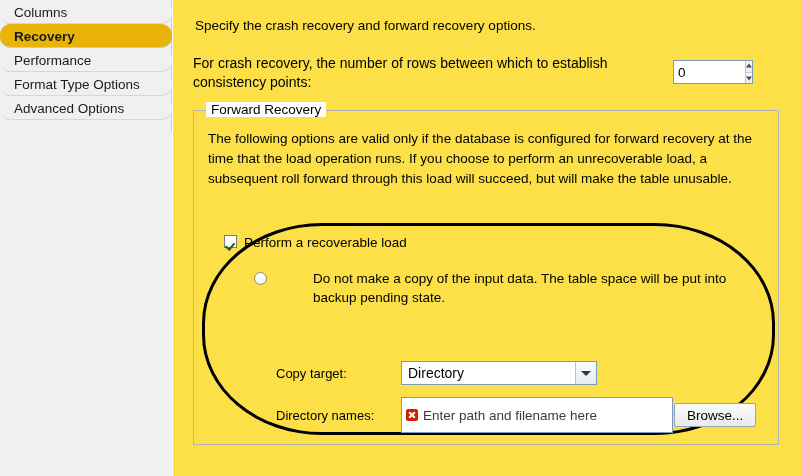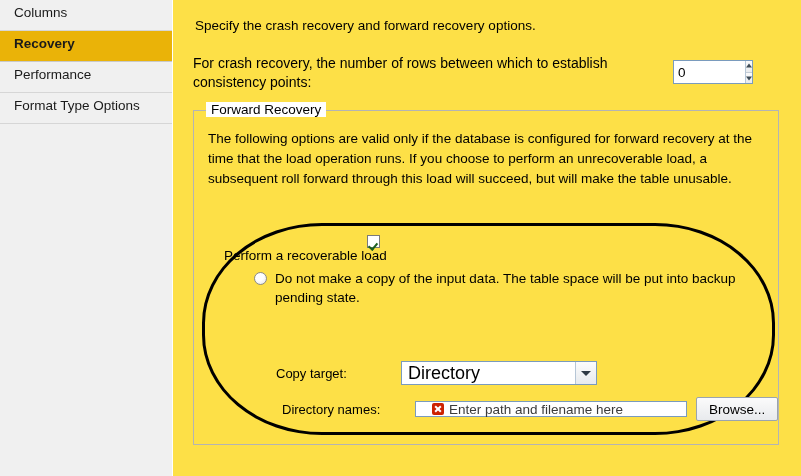--- a/index.html
+++ b/index.html
@@ -32,29 +32,30 @@
     box-sizing: border-box;
   }
   .nav-list {
     position: absolute;
     left: 0;
     top: 0;
     width: 172px;
   }
   .nav-item {
     position: relative;
-    height: 31px;
+    height: 24px;
     line-height: 26px;
     padding-left: 14px;
     box-sizing: border-box;
     background: #f0f0f0;
     border-bottom: 1px solid #d6d6d6;
     color: #1a1a1a;
     font-size: 13.5px;
     white-space: nowrap;
+    border-radius: 11px;
   }
   .nav-item.first {
     border-top: none;
   }
   .nav-item.selected {
     font-weight: bold;
     background: #eab308;
     border-bottom: 1px solid #c9c9c9;
   }
   .sidebar-filler {
@@ -186,22 +187,21 @@
     border-radius: 120px / 100px;
     box-sizing: border-box;
     pointer-events: none;
   }
   
   .checkbox-row {
     position: absolute;
     left: 30px;
     top: 124px;
     display: flex;
-    align-items: flex-end;
-    flex-direction: column;
+    align-items: flex-start;
   }
   .checkbox {
     width: 13px;
     height: 13px;
     border: 1px solid #7a7a7a;
     background: #ffffff;
     position: relative;
     box-sizing: border-box;
     margin-right: 7px;
     flex: none;
@@ -257,55 +257,55 @@
     top: 3px;
     width: 5px;
     height: 5px;
     border-radius: 50%;
     background: #1e5aa8;
   }
   .radio-label {
     font-size: 13.5px;
     line-height: 19px;
     color: #000;
+    margin-left: 38px;
   }
   
   .field-row {
     position: absolute;
     display: flex;
     align-items: center;
   }
   .field-row.copy-target {
     left: 82px;
     top: 250px;
   }
   .field-row.dir-names {
-    left: 88px;
+    left: 82px;
     top: 286px;
-    gap: 8px;
   }
   .field-label {
     width: 125px;
     font-size: 13px;
     color: #000;
     text-align: left;
   }
   .combo {
     width: 196px;
     height: 24px;
     border: 1px solid #7a9bbd;
     box-sizing: border-box;
     background: #ffffff;
     display: flex;
     align-items: center;
     position: relative;
   }
   .combo-value {
     padding-left: 6px;
-    font-size: 18px;
+    font-size: 14px;
     color: #000;
     flex: 1 1 auto;
     white-space: nowrap;
     overflow: hidden;
   }
   .combo-arrow-box {
     width: 20px;
     height: 100%;
     border-left: 1px solid #b6c6d6;
     background: linear-gradient(to bottom, #fcfcfc, #e7eaee);
@@ -315,27 +315,27 @@
   }
   .combo-arrow {
     width: 0;
     height: 0;
     border-left: 5px solid transparent;
     border-right: 5px solid transparent;
     border-top: 5px solid #2f3a45;
   }
   .text-field {
     width: 272px;
-    height: 16px;
+    height: 36px;
     border: 1px solid #7a9bbd;
     box-sizing: border-box;
     background: #ffffff;
     display: flex;
     align-items: center;
-    padding-left: 16px;
+    padding-left: 4px;
   }
   .error-marker {
     width: 12px;
     height: 12px;
     background: #cc2200;
     border-radius: 2px;
     position: relative;
     flex: none;
     margin-right: 5px;
   }

